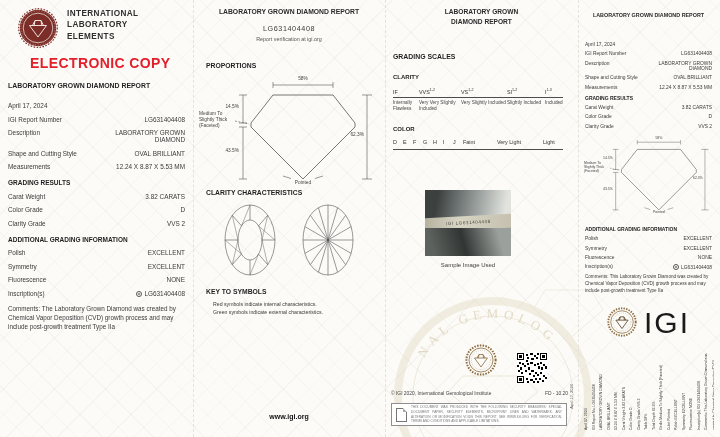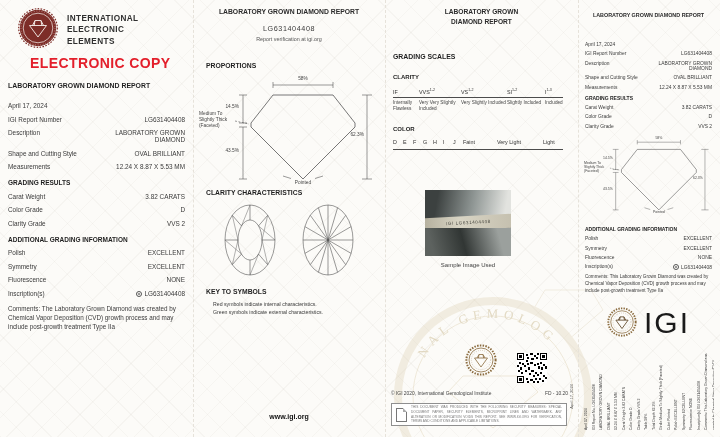--- a/index.html
+++ b/index.html
@@ -11,21 +11,21 @@
       repeating-linear-gradient(-45deg, rgba(168,160,146,.07) 0 1px, transparent 1px 18px);}
   .divider{position:absolute;top:0;bottom:0;border-left:1px dashed #e6e2da;width:0;}
   .panel{position:absolute;top:0;height:437px;box-sizing:border-box;z-index:1;}
   #p1{left:0;width:193px;padding:8px 8px 0 8px;}
   #p2{left:193px;width:192px;}
   #p3{left:385px;width:193px;padding:0 8px;}
   #p4{left:578px;width:142px;padding:6px 8px 0 7px;}
 
   
   .brand{display:flex;gap:9px;margin-left:10px;}
-  .orgname{font-size:8.2px;font-weight:bold;letter-spacing:.4px;line-height:1.4;margin-top:5px;color:#2f2f2f;}
+  .orgname{font-size:8.2px;font-weight:bold;letter-spacing:.4px;line-height:1.4;color:#2f2f2f;}
   .ecopy{color:#e31f2b;font-weight:bold;font-size:14px;letter-spacing:.4px;margin:7px 0 0 22px;}
   .rtitle{font-size:6.9px;font-weight:bold;color:#1f1f1f;margin-top:11px;}
   .date1{font-size:6.4px;margin-top:13px;}
   .row{display:flex;justify-content:space-between;align-items:flex-start;font-size:6.4px;margin-top:6.5px;}
   .row .val{text-align:right;max-width:95px;}
   .sechead{font-size:6.5px;font-weight:bold;color:#1f1f1f;margin-top:9px;}
   .comments{font-size:6.3px;line-height:1.5;margin-top:7px;width:178px;}
   .insc-ic{display:inline-block;width:6px;height:6px;border:1px solid #555;border-radius:50%;
            position:relative;margin-right:2px;vertical-align:-1px;box-sizing:border-box;}
   .insc-ic::after{content:"";position:absolute;inset:1px;border-radius:50%;border:.5px solid #555;}
@@ -135,21 +135,21 @@
         <svg width="40" height="40" viewBox="0 0 40 40">
           <circle cx="20" cy="20" r="18.2" fill="#7d2d28"></circle>
           <circle cx="20" cy="20" r="19.3" fill="none" stroke="#7d2d28" stroke-width="1.2" stroke-dasharray="1.6,1.4"></circle>
           <circle cx="20" cy="20" r="14.8" fill="none" stroke="#f7f3ee" stroke-width="0.7"></circle>
           <circle cx="20" cy="20" r="17" fill="none" stroke="#f7f3ee" stroke-width="0.5" stroke-dasharray="0.8,1.8"></circle>
           <path d="M11.5,17.5 L28.5,17.5 L20,29 Z M14.5,17.5 L17,12.5 L23,12.5 L25.5,17.5 M17,12.5 L16.2,17.5 M23,12.5 L23.8,17.5" fill="none" stroke="#f7f3ee" stroke-width="0.9"></path>
         </svg>
       </span>
       <div class="orgname">
         <div>INTERNATIONAL</div>
-        <div>ELECTRONIC</div>
+        <div>LABORATORY</div>
         <div>ELEMENTS</div>
       </div>
     </div>
     <div class="ecopy">ELECTRONIC COPY</div>
     <div class="rtitle">LABORATORY GROWN DIAMOND REPORT</div>
     <div class="date1">April 17, 2024</div>
 
     <div>
         <div class="row">
         <span class="lab">IGI Report Number</span>

